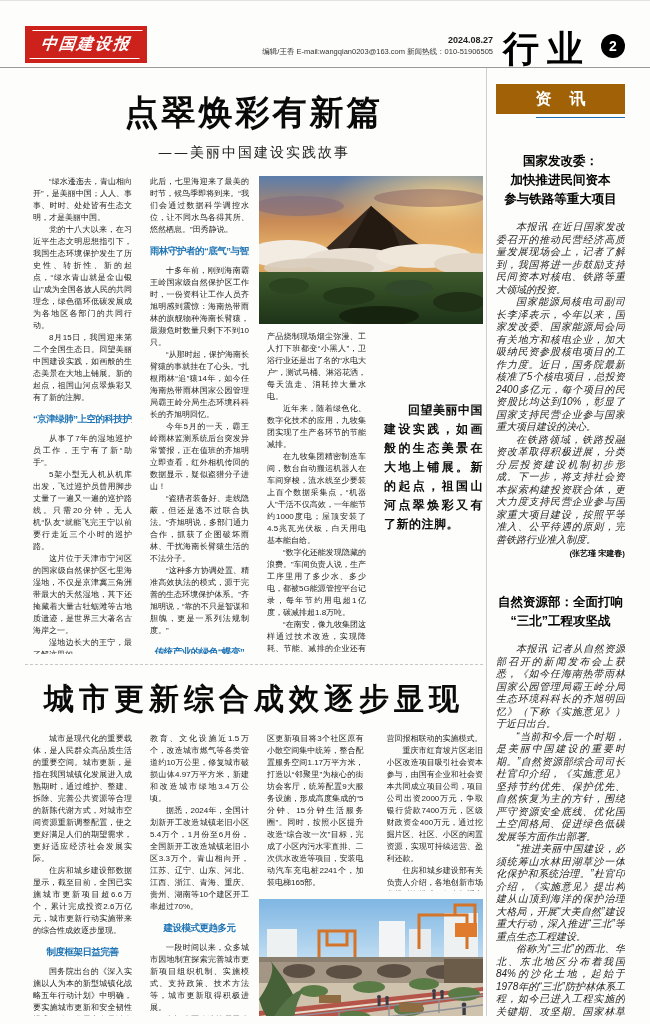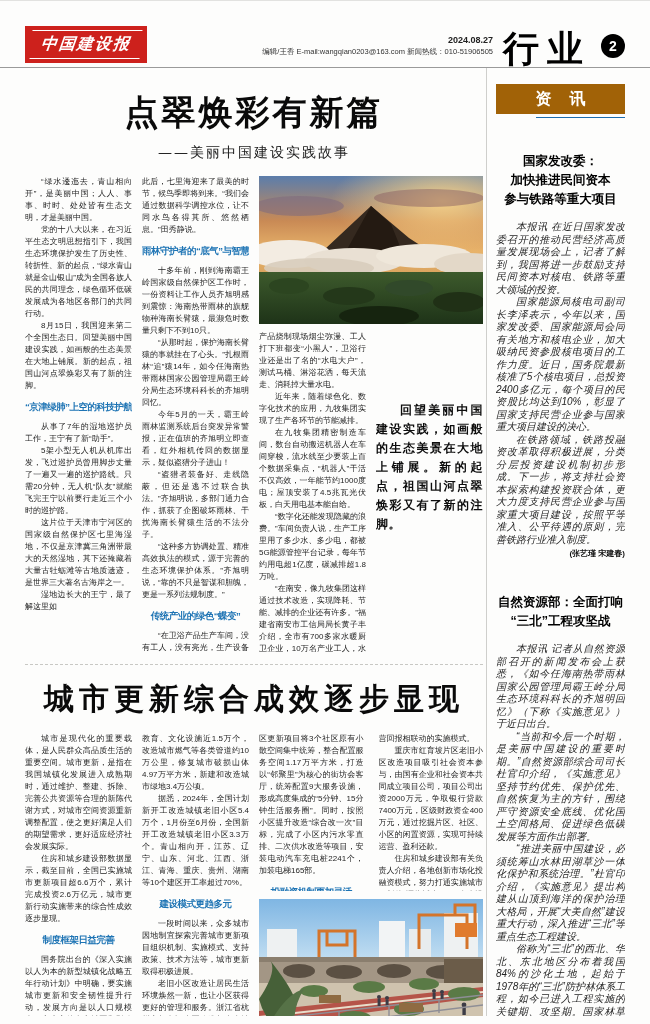--- a/index.html
+++ b/index.html
@@ -26,21 +26,21 @@
   
   .content{display:flex;padding:0 25px;height:948px;overflow:hidden;}
   .main{width:458px;padding-right:3px;border-right:1px solid #cfcfcc;}
   .sidebar{width:133px;padding-left:9px;overflow:hidden;}
   
   .m-title{font-size:34px;font-weight:bold;letter-spacing:3px;text-align:center;margin-top:22px;color:#0a0a0a;}
   .m-subtitle{font-family:"DejaVu Serif","Liberation Serif",serif;font-size:14px;letter-spacing:2px;
     text-align:center;margin-top:8px;color:#1a1a1a;}
   .cols{display:flex;gap:10px;margin-top:14px;}
   .top-cols{height:478px;overflow:hidden;}
-  .col{width:107px;overflow:hidden;}
+  .col{width:107px;overflow:hidden;margin-left:8px;}
   .b-p,.b-c{font-size:8px;line-height:12px;text-align:justify;color:#242424;margin:0;}
   .b-p{text-indent:2em;}
   .b-h{color:#1e74b4;font-weight:bold;font-size:9.5px;text-align:center;margin:9px 0 7px;
     letter-spacing:-0.5px;white-space:nowrap;overflow:hidden;}
   .b-by{font-size:8px;font-weight:bold;text-align:right;margin-top:4px;color:#111;}
   .right-wrap{width:224px;display:flex;flex-direction:column;}
   .photo-top{width:224px;height:148px;overflow:hidden;}
   .inner-cols{display:flex;gap:10px;margin-top:7px;height:323px;overflow:hidden;}
   .quote{margin-top:70px;font-size:12px;line-height:19px;font-weight:bold;color:#0d0d0d;
     text-indent:2em;text-align:justify;letter-spacing:0.5px;}

